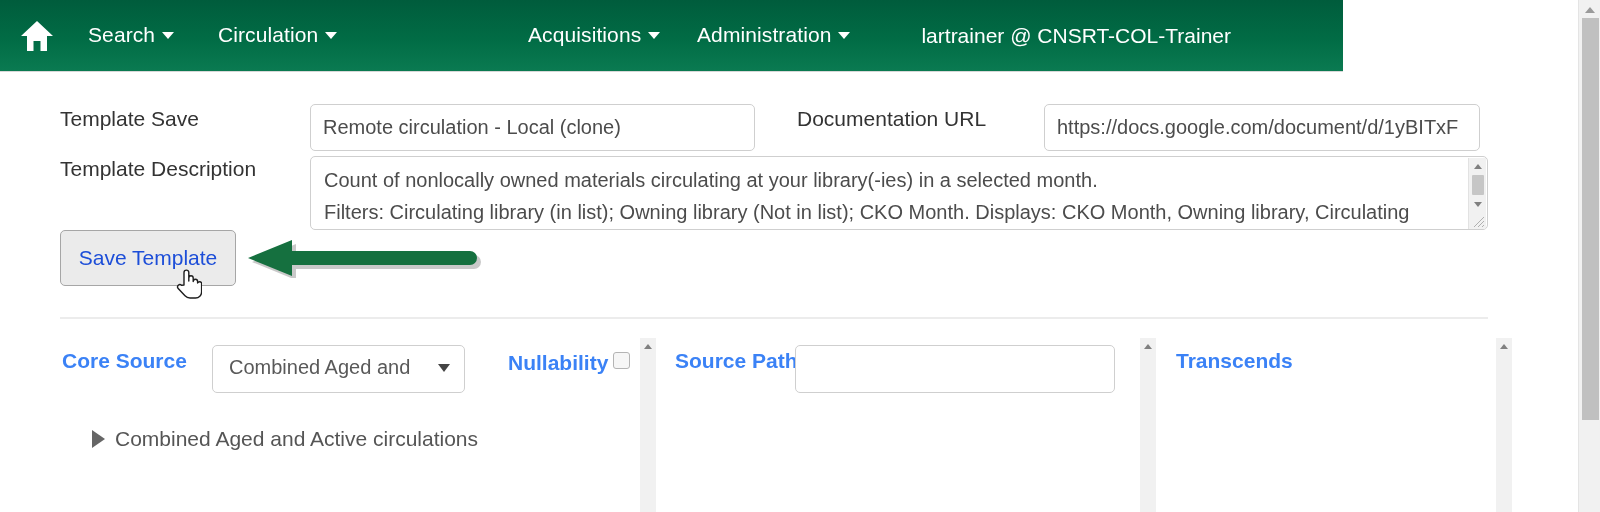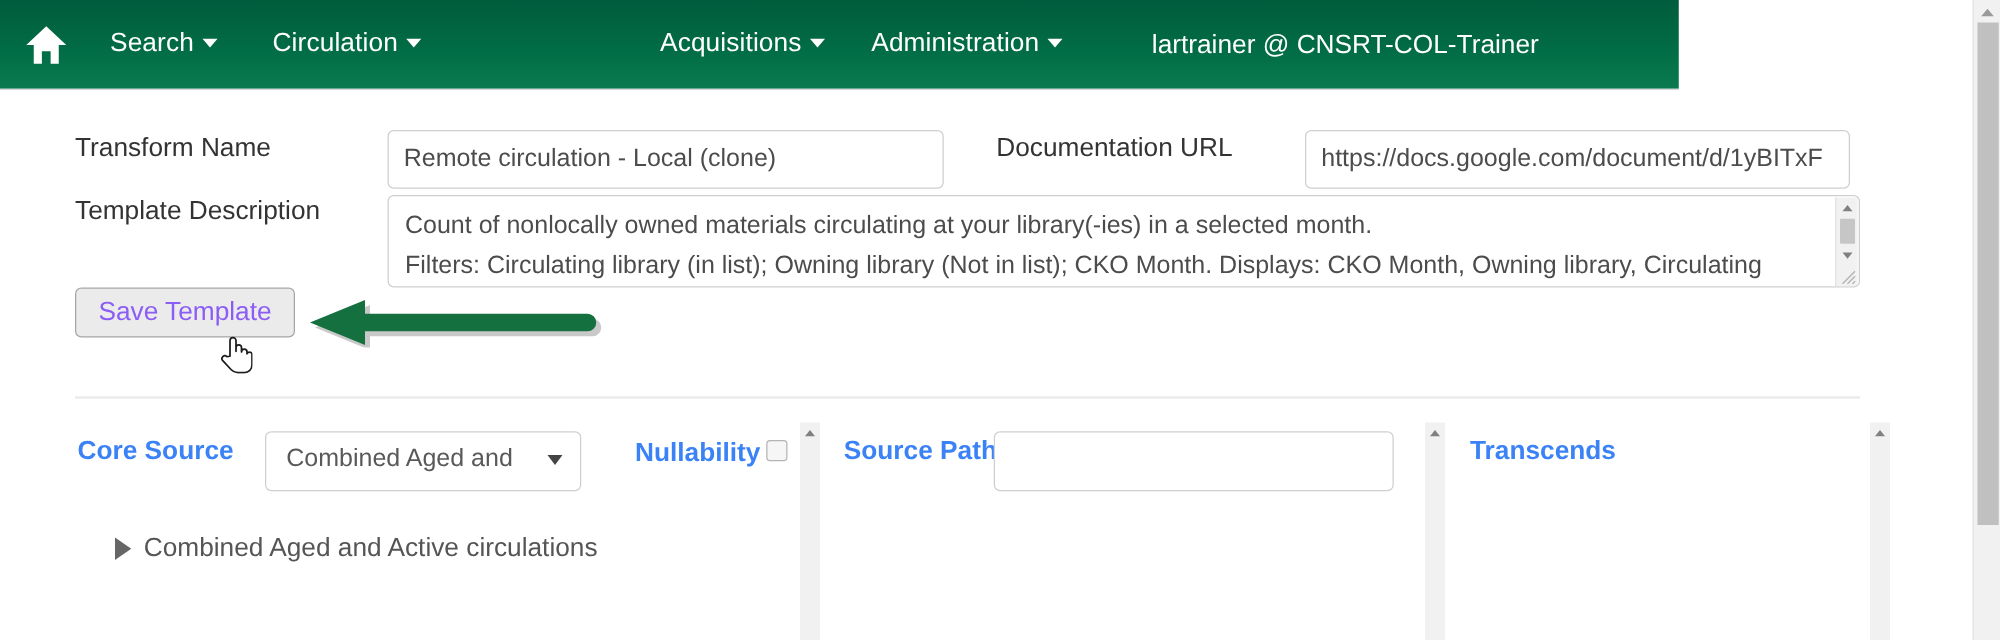--- a/index.html
+++ b/index.html
@@ -167,26 +167,26 @@
     position: absolute;
     right: 2px; bottom: 1px;
     width: 14px; height: 14px;
     cursor: nwse-resize;
   }
 
   
   #save-btn {
     position: absolute;
     left: 60px; top: 158px;
-    width: 176px; height: 40px;
+    width: 176px; height: 56px;
     box-sizing: border-box;
     background: #ebebeb;
     border: 1px solid #a6a6a6;
     border-radius: 5px;
-    color: #8b5cf6;
+    color: #1d4ed8;
     font-family: "Liberation Sans", sans-serif;
     font-size: 21px;
     cursor: pointer;
   }
   #cursor-hand {
     position: absolute;
     left: 176px; top: 195px;
     width: 26px; height: 32px;
     pointer-events: none;
   }
@@ -349,21 +349,21 @@
         <rect x="0" y="15" width="5" height="4" fill="#ffffff"></rect>
         <rect x="7" y="15" width="21" height="4" fill="#ffffff"></rect>
         <rect x="0" y="22" width="5" height="4" fill="#ffffff"></rect>
         <rect x="7" y="22" width="21" height="4" fill="#ffffff"></rect>
       </svg>
     </div>
   </div>
 
   <div id="content">
 
-    <div class="lbl" style="left:60px; top:33px;">Transform Name</div>
+    <div class="lbl" style="left:60px; top:33px;">Template Save</div>
 
     <input id="tpl-name-input" class="txtinput" type="text" value="Remote circulation - Local (clone)" style="">
 
     <div class="lbl" style="left:797px; top:33px;">Documentation URL</div>
 
     <input id="doc-url-input" class="txtinput" type="text" value="https://docs.google.com/document/d/1yBITxF" style="">
 
     <div class="lbl" style="left:60px; top:83px;">Template Description</div>
 
     <div id="tpl-desc-box">

